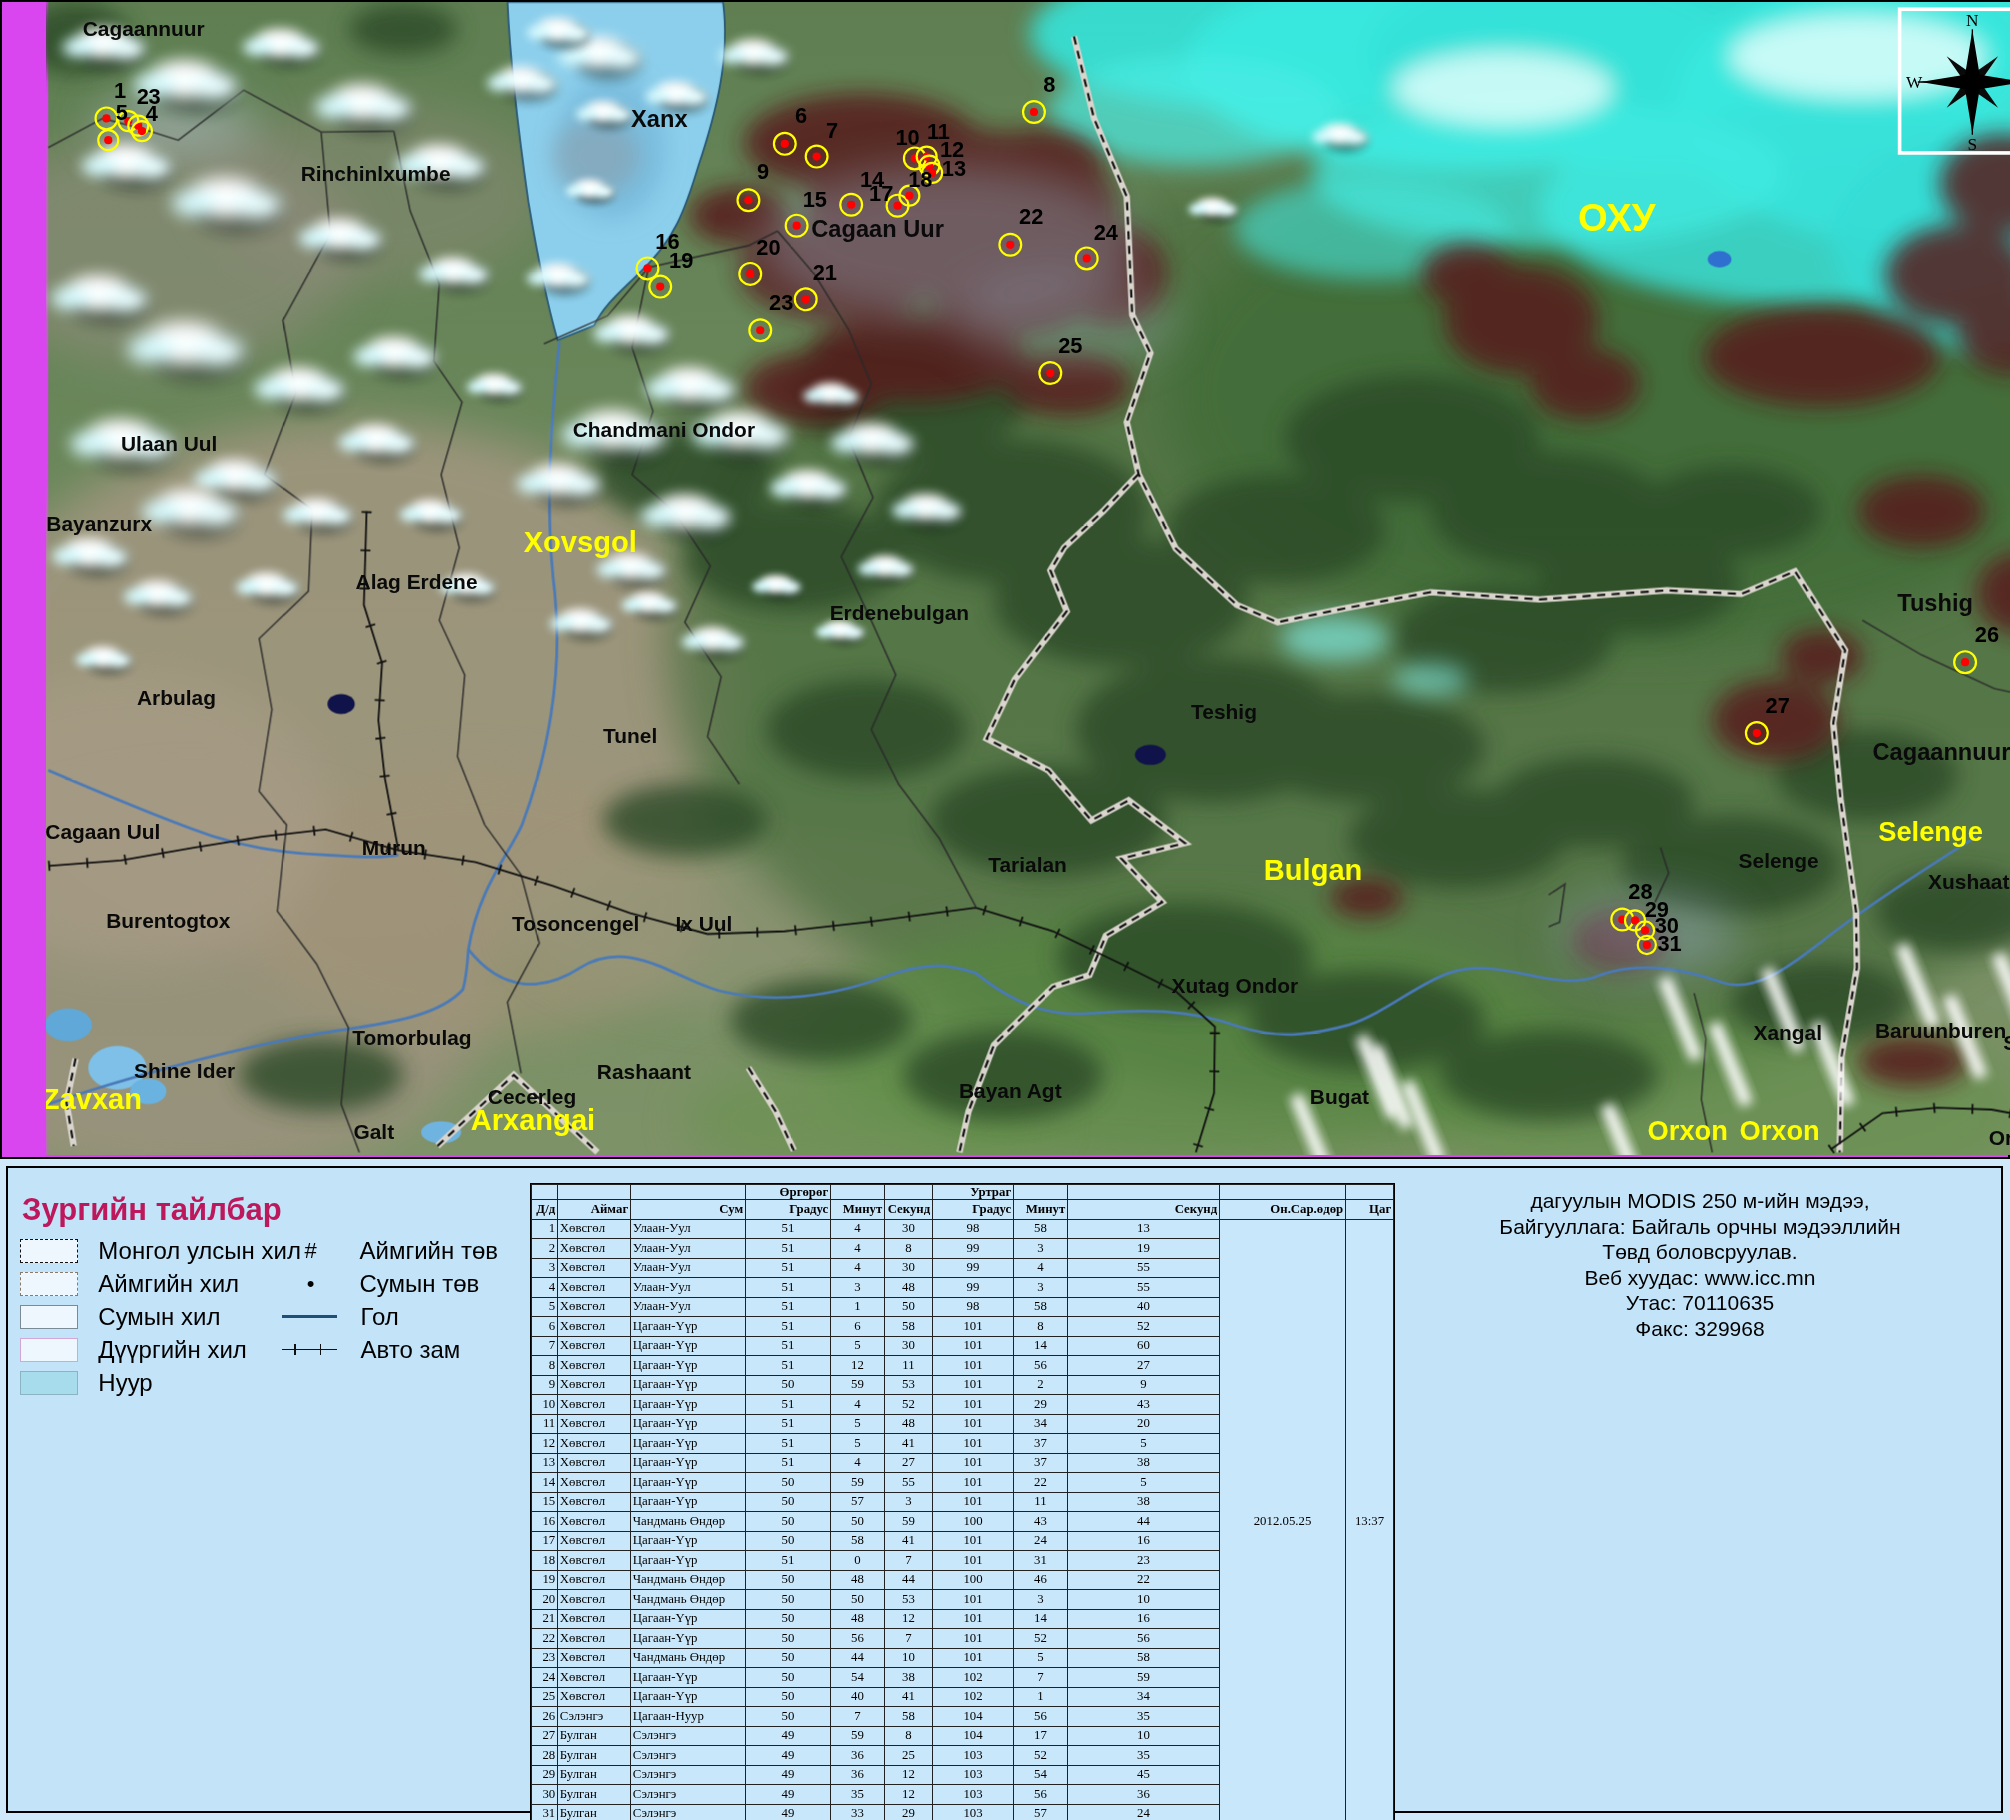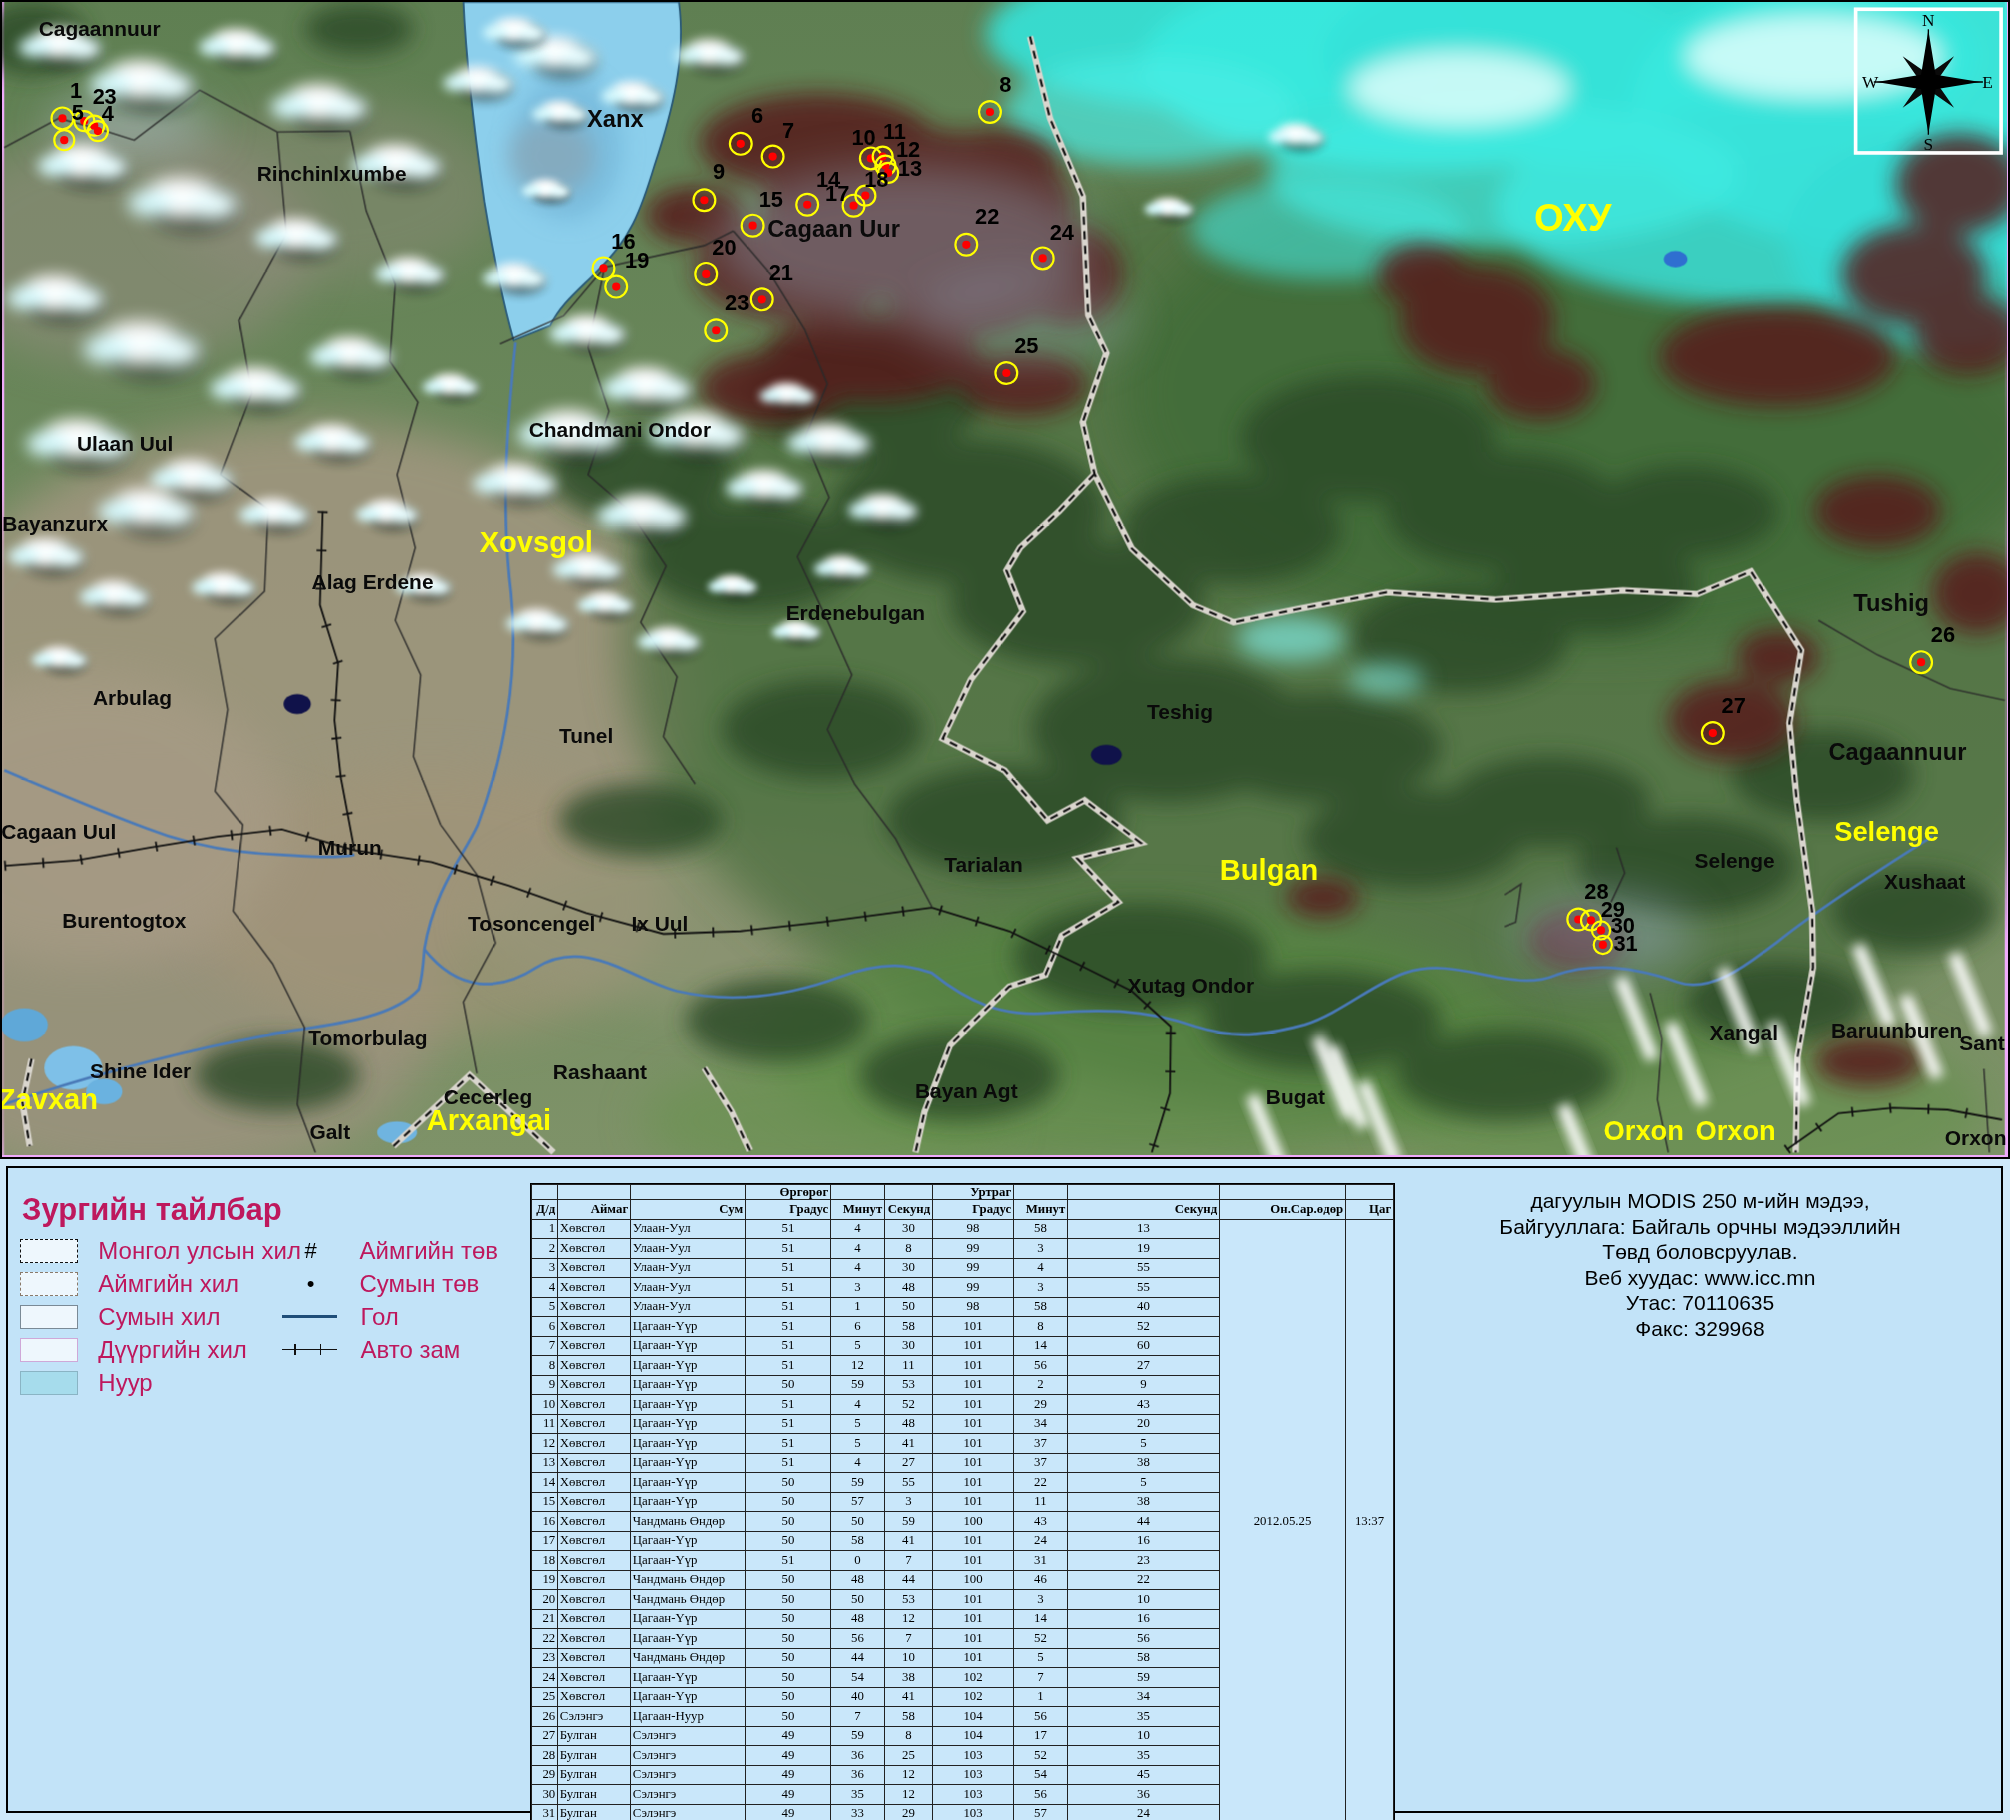--- a/index.html
+++ b/index.html
@@ -1,34 +1,34 @@
 <!DOCTYPE html>
 <html style="font-size:14.6px"><head>
 <meta charset="utf-8">
 <style>
   html,body{margin:0;padding:0;}
   body{width:2010px;height:1820px;background:#cfe9fa;position:relative;overflow:hidden;
        font-family:"Liberation Sans",sans-serif;}
   .map-frame{position:absolute;left:0;top:0;width:2010px;height:1159px;border:2.7px solid #000;
-             box-sizing:border-box;background:#f0abfc;}
+             box-sizing:border-box;background:#d946ef;padding-left:44px;}
   #map-svg{display:block;}
   .bottom-panel{position:absolute;left:5.5px;top:1166px;width:1997px;height:647px;
                 background:#c2e3f8;border:2.7px solid #000;box-sizing:border-box;}
   
   .legend-title{position:absolute;left:14.6px;top:24px;font-size:31px;font-weight:bold;color:#be185d;}
   .legend-col-left{position:absolute;left:12.8px;top:66px;}
   .legend-col-right{position:absolute;left:274px;top:66px;}
   .legend-item{display:flex;align-items:center;height:33px;}
   .swatch{width:58px;height:24px;background:#eef7fd;box-sizing:border-box;margin-right:20px;flex:none;}
   .sw-country{border:1.8px dashed #111;}
   .sw-aimag{border:1.8px dashed #8a7a6a;}
   .sw-sum{border:1.8px solid #7a8a96;}
   .sw-duureg{border:1.8px solid #cfa8d8;}
   .sw-lake{background:#a6dcec;border:0.9px solid #8ab4c4;}
-  .legend-label{font-size:24px;color:#be185d;white-space:nowrap;text-align:center;}
+  .legend-label{font-size:24px;color:#000000;white-space:nowrap;text-align:center;}
   .sym{width:58px;margin-right:20px;text-align:center;flex:none;font-size:22px;color:#000;}
   .sym-line{height:2.7px;background:#1f4e79;width:55px;margin-right:24px;flex:none;}
   .sym-road{height:1.8px;background:#111;width:55px;margin-right:24px;flex:none;position:relative;}
   .sym-road::before,.sym-road::after{content:"";position:absolute;top:-4.6px;width:1.8px;height:11px;background:#111;}
   .sym-road::before{left:12.8px;} .sym-road::after{left:38px;}
   
   .data-table{position:absolute;left:523px;top:16.4px;width:863px;border-collapse:collapse;
               font-family:"Liberation Serif",serif;font-size:12.8px;color:#000;table-layout:fixed;}
   .data-table td,.data-table th{border:0.9px solid #222;padding:0 1.8px;height:18.5px;line-height:1;
               overflow:hidden;white-space:nowrap;background:#c9e7fa;font-weight:normal;}

